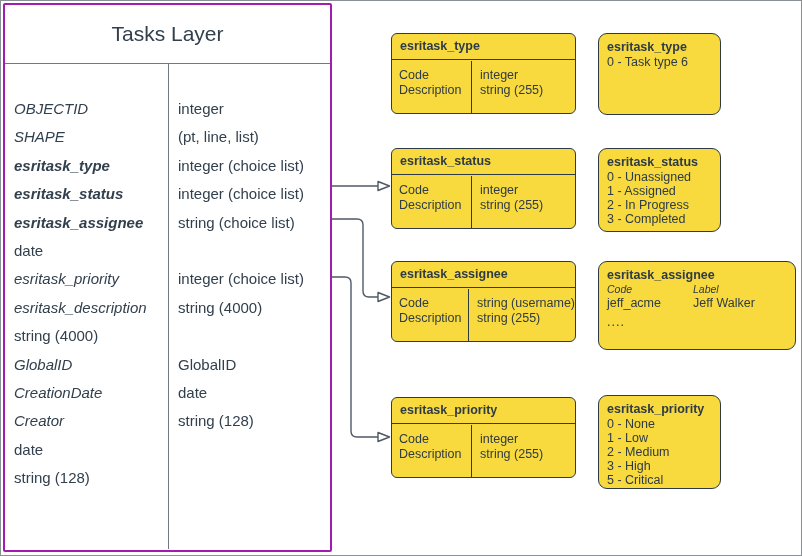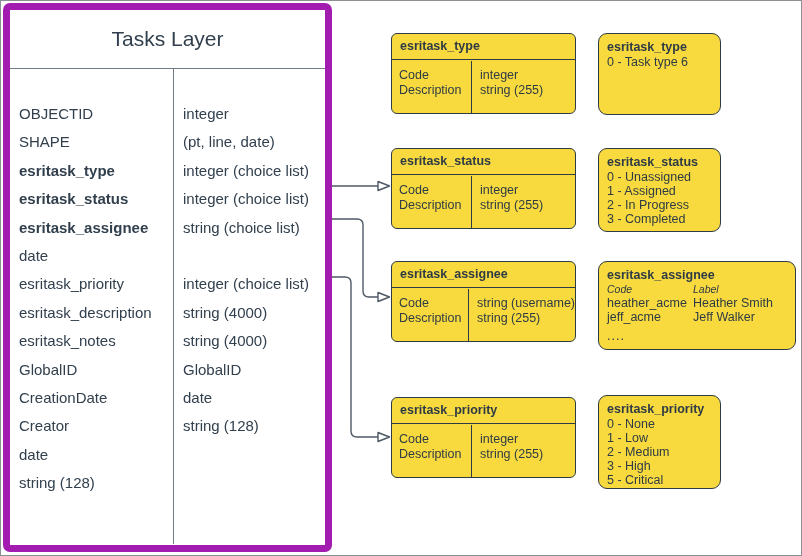--- a/index.html
+++ b/index.html
@@ -1,30 +1,30 @@
 <!DOCTYPE html>
 <html><head>
 <meta charset="utf-8">
 <style>
   html,body{margin:0;padding:0;background:#fff;font-family:"Liberation Sans",sans-serif;}
   #canvas{position:relative;width:802px;height:556px;box-sizing:border-box;
           border:1px solid #8b9095;background:#fff;overflow:hidden;}
 
   
   .main-table{position:absolute;left:2px;top:2px;width:329px;height:549px;
-              box-sizing:border-box;border:7px solid #a21caf;border-radius:7px;
+              box-sizing:border-box;border:2px solid #a21caf;border-radius:2px;
               background:#fff;color:#32404e;}
   .main-title{height:58px;line-height:58px;text-align:center;font-size:21px;
               border-bottom:1px solid #6f7a84;}
   .main-body{position:absolute;top:59px;left:0;right:0;bottom:0;}
   .main-col-divider{position:absolute;top:59px;bottom:1px;left:163px;width:1px;
                     background:#6f7a84;}
   .rows{padding-top:31px;}
   .trow{display:flex;height:28.4px;line-height:28.4px;font-size:15px;}
-  .trow .fname{width:164px;padding-left:9px;box-sizing:border-box;white-space:nowrap;}
+  .trow .fname{width:164px;padding-left:9px;box-sizing:border-box;white-space:nowrap;font-style:italic;}
   .trow .ftype{flex:1;padding-left:9px;white-space:nowrap;}
   .trow.bold .fname{font-weight:bold;}
 
   
   .field-table{position:absolute;left:390px;width:185px;height:81px;box-sizing:border-box;
                background:#f8da3f;border:1.5px solid #2e3b44;border-radius:6px;
                color:#2e3b44;font-size:12.5px;}
   .ft-header{height:25px;line-height:25px;padding:0 8px;font-weight:bold;
              border-bottom:1.5px solid #2e3b44;white-space:nowrap;}
   .ft-body{display:flex;position:absolute;top:26.5px;bottom:0;left:0;right:0;}
@@ -55,21 +55,21 @@
     <div class="main-title">Tasks Layer</div>
     <div class="main-col-divider"></div>
     <div class="main-body">
       <div class="rows">
         <div class="trow">
             <div class="fname">OBJECTID</div>
             <div class="ftype">integer</div>
           </div>
         <div class="trow">
             <div class="fname">SHAPE</div>
-            <div class="ftype">(pt, line, date)</div>
+            <div class="ftype">(pt, line, list)</div>
           </div>
         <div class="trow bold">
             <div class="fname">esritask_type</div>
             <div class="ftype">integer (choice list)</div>
           </div>
         <div class="trow bold">
             <div class="fname">esritask_status</div>
             <div class="ftype">integer (choice list)</div>
           </div>
         <div class="trow bold">
@@ -81,21 +81,20 @@
           </div>
         <div class="trow">
             <div class="fname">esritask_priority</div>
             <div class="ftype">integer (choice list)</div>
           </div>
         <div class="trow">
             <div class="fname">esritask_description</div>
             <div class="ftype">string (4000)</div>
           </div>
         <div class="trow">
-            <div class="fname">esritask_notes</div>
             <div class="ftype">string (4000)</div>
           </div>
         <div class="trow">
             <div class="fname">GlobalID</div>
             <div class="ftype">GlobalID</div>
           </div>
         <div class="trow">
             <div class="fname">CreationDate</div>
             <div class="ftype">date</div>
           </div>
@@ -180,24 +179,20 @@
     <div class="db-item">1 - Assigned</div>
     <div class="db-item">2 - In Progress</div>
     <div class="db-item">3 - Completed</div>
   </div>
 
   <div class="domain-box" style="top:260px;height:89px;width:198px">
     <div class="db-title">esritask_assignee</div>
     <div class="db-cols">
       <span>Code</span>
       <span>Label</span>
-    </div>
-    <div class="db-pair">
-      <span>heather_acme</span>
-      <span>Heather Smith</span>
     </div>
     <div class="db-pair">
       <span>jeff_acme</span>
       <span>Jeff Walker</span>
     </div>
     <div class="db-ellipsis">....</div>
   </div>
 
   <div class="domain-box" style="top:394px;height:94px">
     <div class="db-title">esritask_priority</div>

